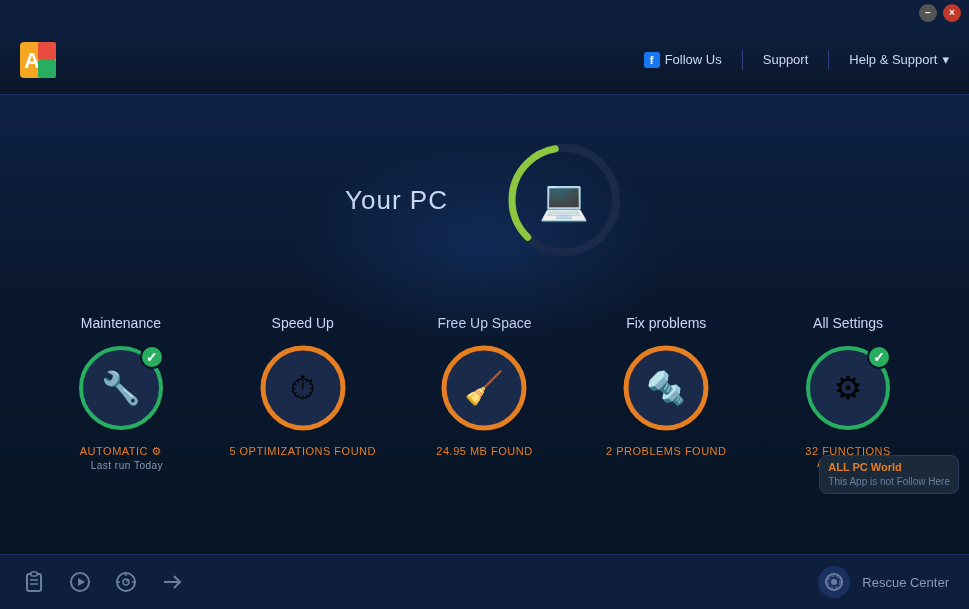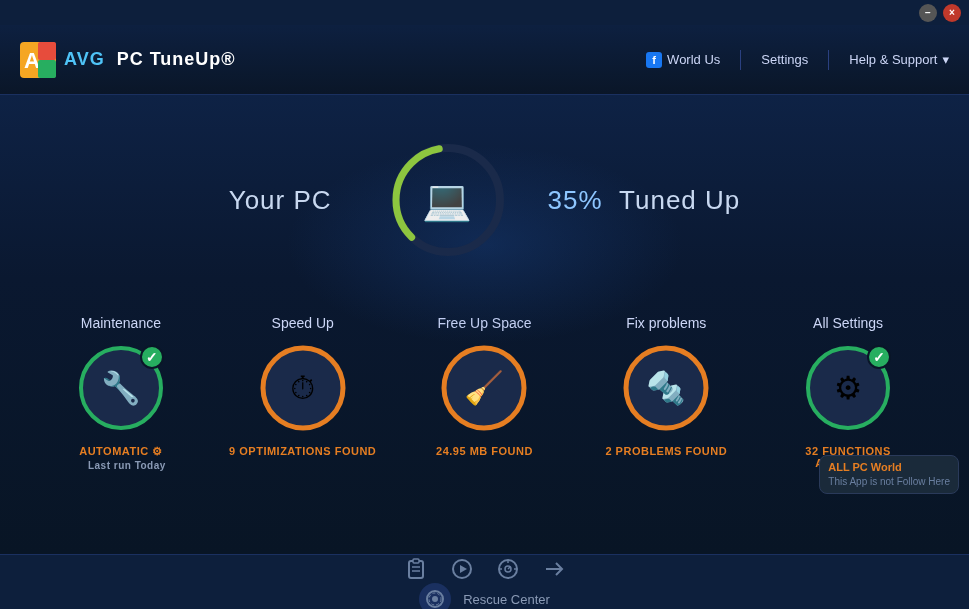--- a/index.html
+++ b/index.html
@@ -196,38 +196,37 @@
       align-items: center;
       justify-content: center;
       color: #fff;
       font-size: 14px;
       font-weight: bold;
       border: 2px solid #0a1628;
     }
     .card-status {
       text-align: center;
       font-size: 11px;
-      font-weight: 700;
+      font-weight: 400;
       letter-spacing: 0.5px;
     }
     .status-orange { color: #e67e22; }
     .status-gray { color: #8a9ab5; font-size: 10px; margin-top: 2px; margin-left: 12px; }
 
     
     .bottom-bar {
       width: 100%;
       height: 55px;
       background: #0d1f3c;
       border-top: 1px solid #1a3060;
       display: flex;
       align-items: center;
       padding: 0 20px;
       position: absolute;
       bottom: 0;
-      flex-direction: column;
     }
     .bottom-left-icons {
       display: flex;
       align-items: center;
       gap: 18px;
       flex: 1;
     }
     .bottom-icon {
       width: 28px;
       height: 28px;
@@ -303,33 +302,29 @@
 
 <div class="header">
   <div class="logo-area">
 
     <svg class="logo-icon" viewBox="0 0 36 36">
       <rect width="36" height="36" rx="4" fill="#f5a623"></rect>
       <text x="4" y="26" font-size="22" font-weight="bold" fill="#fff">A</text>
       <rect x="18" y="0" width="18" height="18" rx="2" fill="#e74c3c"></rect>
       <rect x="18" y="18" width="18" height="18" rx="2" fill="#27ae60"></rect>
     </svg>
-    <span class="logo-text">
-      <span class="logo-avg">AVG</span>
-      &nbsp;<span>PC TuneUp®</span>
-    </span>
   </div>
   <div class="header-nav">
     <div class="header-nav-item">
       <div class="fb-icon">f</div>
-      <span>World Us</span>
+      <span>Follow Us</span>
     </div>
     <div class="header-divider"></div>
     <div class="header-nav-item">
-      <span>Settings</span>
+      <span>Support</span>
     </div>
     <div class="header-divider"></div>
     <div class="header-nav-item">
       <span>Help &amp; Support</span>
       <span>▾</span>
     </div>
   </div>
 </div>
 
 <div class="main">
@@ -342,24 +337,20 @@
       <svg class="gauge-svg" width="120" height="120" viewBox="0 0 120 120">
 
         <circle cx="60" cy="60" r="52" fill="none" stroke="#1a2a4a" stroke-width="8"></circle>
 
         <circle cx="60" cy="60" r="52" fill="none" stroke="#8dc63f" stroke-width="7" stroke-dasharray="114 212" stroke-dashoffset="82" stroke-linecap="round" transform="rotate(-135 60 60)"></circle>
       </svg>
 
       <span class="gauge-laptop">💻</span>
     </div>
 
-    <span class="hero-right-text">
-      <span class="percent">35%</span>
-      &nbsp;Tuned Up
-    </span>
   </div>
 
   <div class="cards-section">
 
     <div class="card">
       <span class="card-title">Maintenance</span>
       <div class="card-icon-wrapper">
         <svg width="90" height="90" viewBox="0 0 90 90">
           <circle cx="45" cy="45" r="40" fill="#1a2a4a" stroke="#27ae60" stroke-width="4"></circle>
         </svg>
@@ -373,21 +364,21 @@
     </div>
 
     <div class="card">
       <span class="card-title">Speed Up</span>
       <div class="card-icon-wrapper">
         <svg width="90" height="90" viewBox="0 0 90 90">
           <circle cx="45" cy="45" r="40" fill="#1a2a4a" stroke="#e67e22" stroke-width="5"></circle>
         </svg>
         <div style="position:absolute;top:50%;left:50%;transform:translate(-50%,-50%);font-size:32px;">⏱</div>
       </div>
-      <div class="card-status status-orange">9 OPTIMIZATIONS FOUND</div>
+      <div class="card-status status-orange">5 OPTIMIZATIONS FOUND</div>
     </div>
 
     <div class="card">
       <span class="card-title">Free Up Space</span>
       <div class="card-icon-wrapper">
         <svg width="90" height="90" viewBox="0 0 90 90">
           <circle cx="45" cy="45" r="40" fill="#1a2a4a" stroke="#e67e22" stroke-width="5"></circle>
         </svg>
         <div style="position:absolute;top:50%;left:50%;transform:translate(-50%,-50%);font-size:32px;">🧹</div>
       </div>

